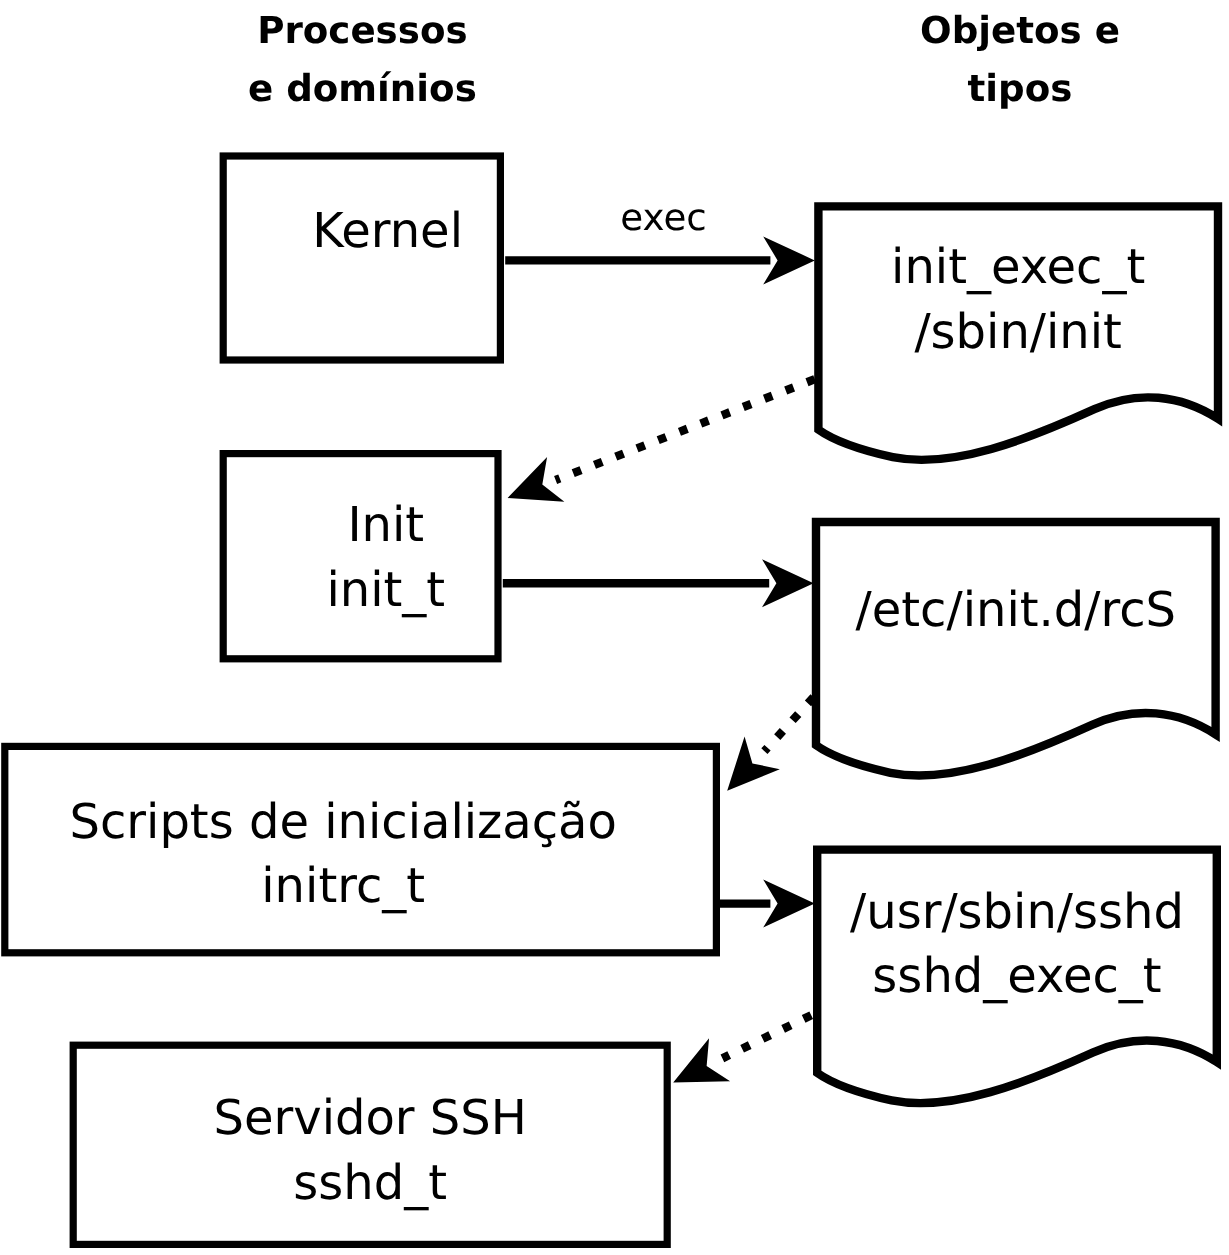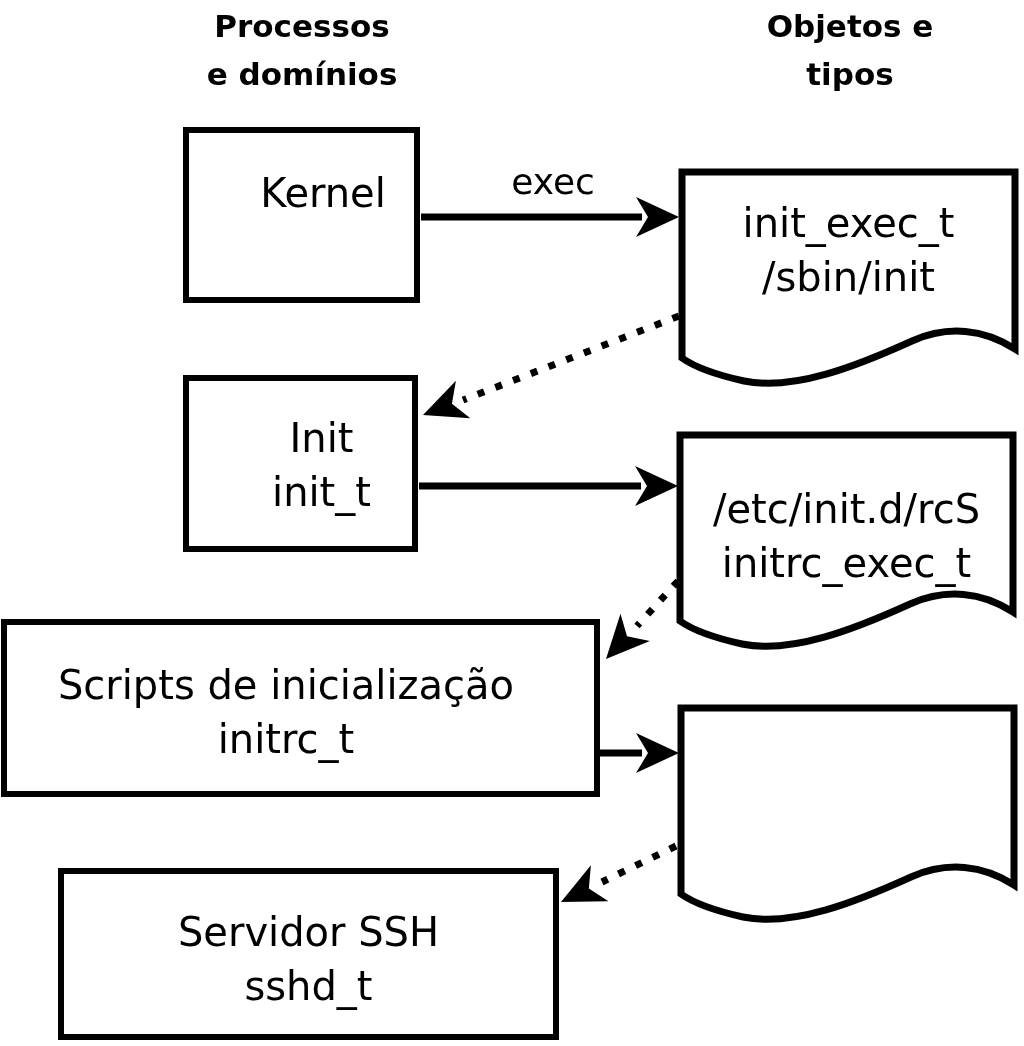--- a/index.html
+++ b/index.html
@@ -40,21 +40,21 @@
   .node-label {
     position: absolute;
     text-align: center;
     font-size: 40px;
     line-height: 54px;
     white-space: nowrap;
   }
   .edge-label {
     position: absolute;
     text-align: center;
-    font-size: 36px;
+    font-size: 31px;
     line-height: 44px;
     white-space: nowrap;
   }
   .line-block { display: block; }
 </style>
 </head>
 <body>
 
 <div class="stage">
 
@@ -129,19 +129,22 @@
     <span class="line-block">sshd_t</span>
   </div>
 
   <div class="node-label" style="left:682px; top:196px; width:333px;">
     <span class="line-block">init_exec_t</span>
     <span class="line-block">/sbin/init</span>
   </div>
 
   <div class="node-label" style="left:680px; top:482px; width:333px;">
     <span class="line-block">/etc/init.d/rcS</span>
-    <span class="line-block">initrc_exec_t</span>
   </div>
 
+  <div class="node-label" style="left:681px; top:733px; width:333px;">
+    <span class="line-block">/usr/sbin/sshd</span>
+    <span class="line-block">sshd_exec_t</span>
+  </div>
 
   <div class="edge-label" style="left:453px; top:160px; width:200px;">exec</div>
 
 </div>
 
 </body></html>

